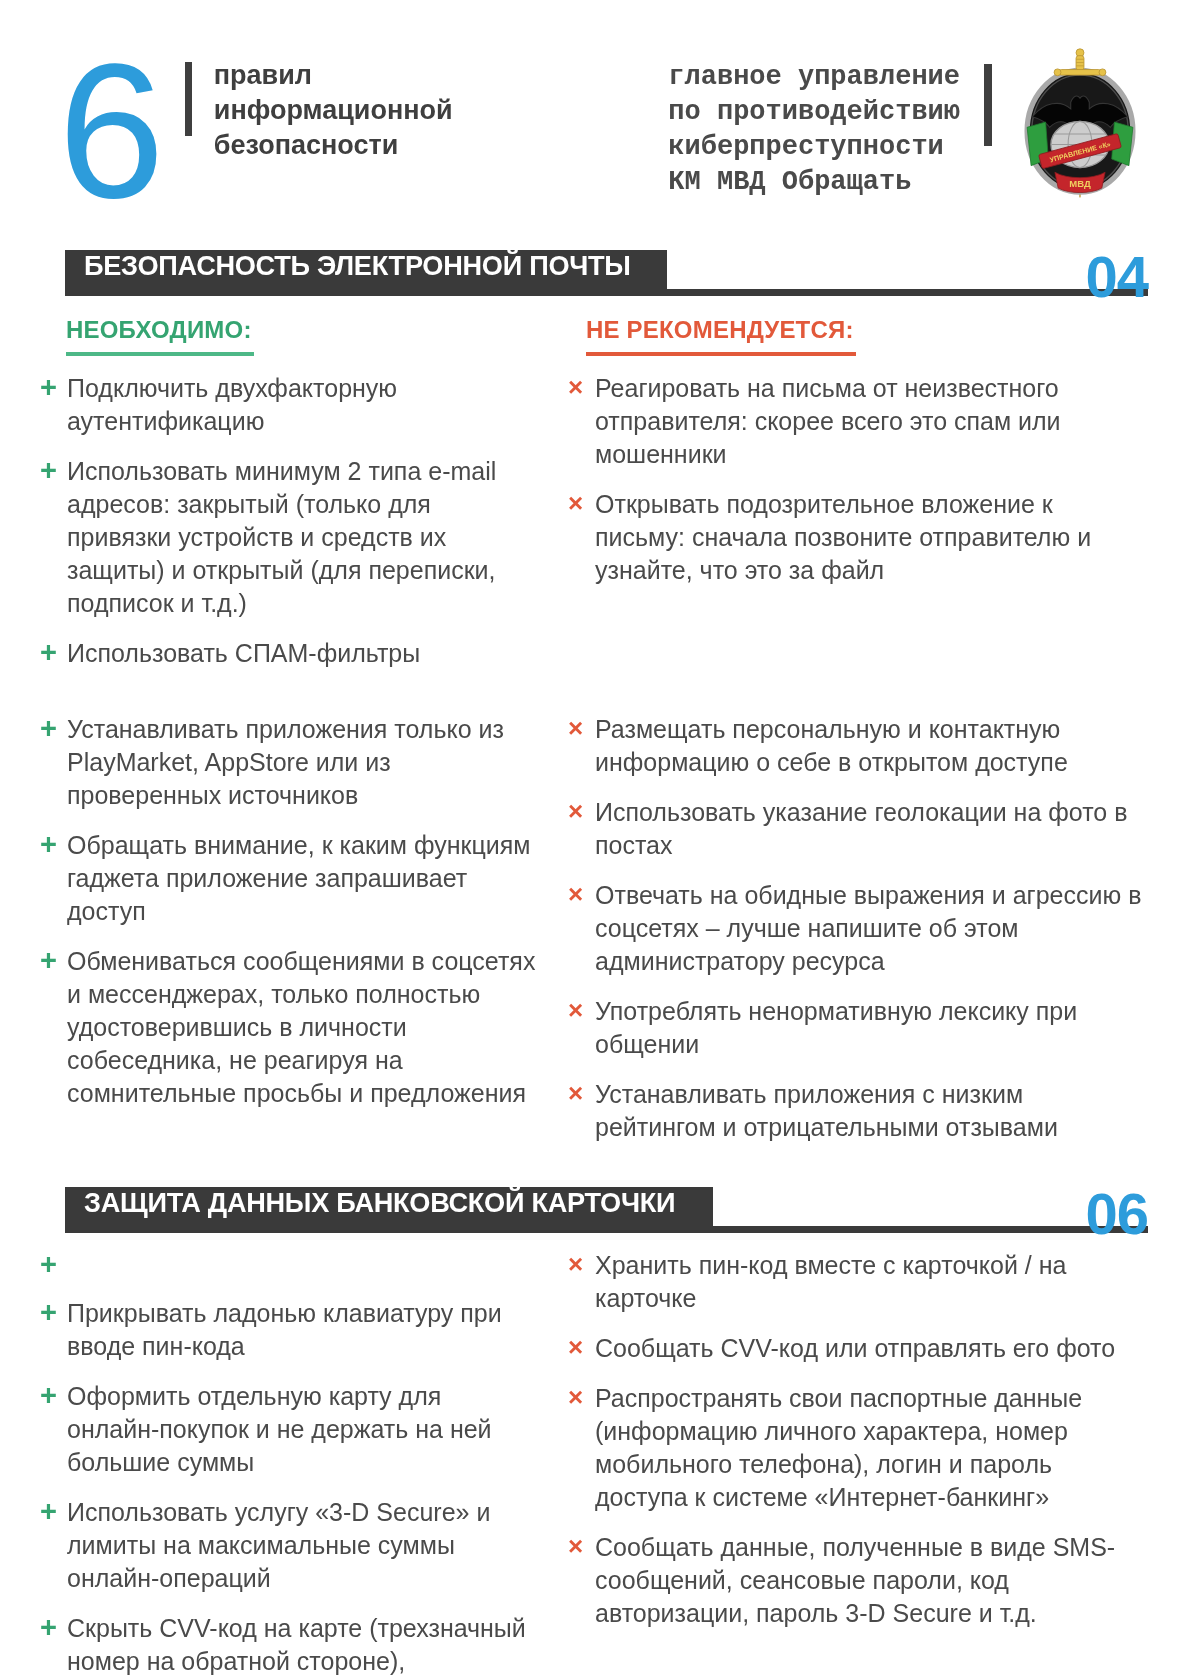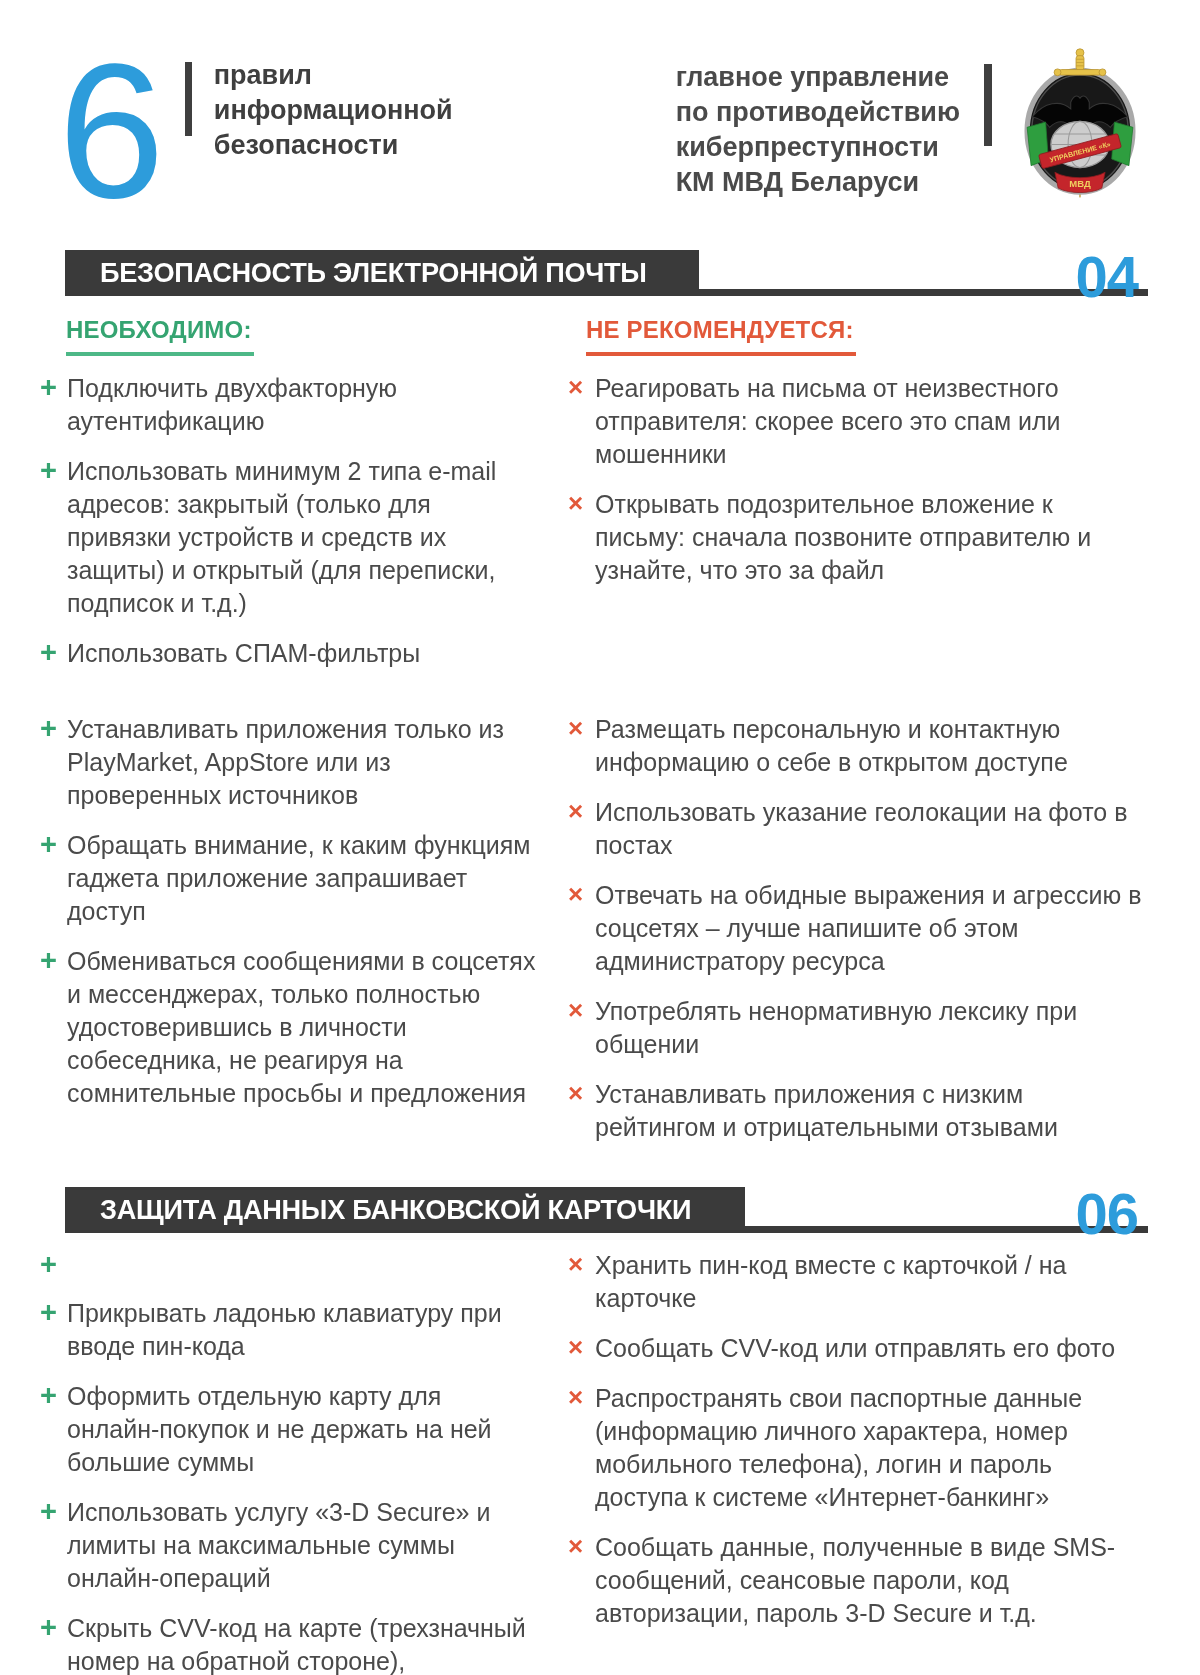--- a/index.html
+++ b/index.html
@@ -14,36 +14,36 @@
   .hdr{display:flex;justify-content:space-between;align-items:flex-start;
        padding:50px 52px 0 58px;}
   .h-left{display:flex;align-items:flex-start;}
   .big-num{font-size:192px;line-height:.78;font-weight:400;color:var(--blue);
            margin-top:6px;letter-spacing:-6px;}
   .h-left .vdiv{width:7px;height:74px;background:#3f3f3f;margin:12px 0 0 26px;}
   .h-title{margin:8px 0 0 22px;font-size:27px;font-weight:600;color:#3f3f3f;line-height:1.3;}
   .h-title div{white-space:nowrap;}
 
   .h-right{display:flex;align-items:flex-start;}
-  .org{margin-top:10px;font-size:27px;font-weight:600;color:var(--text);line-height:1.3;}
+  .org{margin-top:10px;font-size:27px;font-weight:600;color:var(--text);line-height:1.3;font-family:Liberation Mono, monospace;}
   .org div{white-space:nowrap;}
   .h-right .vdiv{width:8px;height:82px;background:#3f3f3f;margin:14px 20px 0 24px;}
   .emblem{width:136px;height:152px;margin-top:-2px;flex:none;}
 
   
   #sections{margin-top:44px;}
   .sec{margin:0 52px 0 40px;}
   .sec + .sec{margin-top:26px;}
   .bar{position:relative;height:46px;margin-left:25px;}
   .bar-line{position:absolute;left:0;bottom:0;width:100%;height:7px;background:var(--dark);}
   .bar-title{position:absolute;left:0;top:0;height:46px;background:var(--dark);
-             display:flex;align-items:center;padding:0 35px;}
+             display:flex;padding:0 19px;}
   .bar-title span{color:#fff;font-size:28px;font-weight:700;letter-spacing:-.3px;
                   white-space:nowrap;transform:scaleX(.97);transform-origin:left center;}
-  .bar-num{position:absolute;right:10px;bottom:-5px;font-size:58px;font-weight:700;
+  .bar-num{position:absolute;right:0;bottom:-5px;font-size:58px;font-weight:700;
            color:var(--blue);line-height:.82;letter-spacing:-1px;}
 
   .labels{display:grid;grid-template-columns:500px 1fr;gap:20px;margin-top:20px;}
   .lab{font-size:24px;font-weight:700;letter-spacing:.2px;width:fit-content;
        padding:0 2px 8px 0;margin-left:26px;}
   .do-lab{color:var(--green);border-bottom:4px solid var(--green-lite);}
   .dont-lab{color:var(--orange);border-bottom:4px solid var(--orange);}
 
   .cols{display:grid;grid-template-columns:500px 1fr;gap:28px;margin-top:16px;}
   .item{display:flex;margin-bottom:17px;}
@@ -66,21 +66,21 @@
         <div>информационной</div>
         <div>безопасности</div>
       </div>
     </div>
 
     <div class="h-right">
       <div class="org">
         <div>главное управление</div>
         <div>по противодействию</div>
         <div>киберпреступности</div>
-        <div>КМ МВД Беларуси</div>
+        <div>КМ МВД Обращать</div>
       </div>
       <div class="vdiv"></div>
 
       <svg class="emblem" viewBox="0 0 100 115" xmlns="http://www.w3.org/2000/svg">
 
         <polygon points="47.2,20 52.8,20 50,113" fill="#e6c24a" stroke="#b8922f" stroke-width="0.6"></polygon>
 
         <ellipse cx="50" cy="63" rx="40" ry="46" fill="#181818" stroke="#a9a9a9" stroke-width="4"></ellipse>
         <ellipse cx="50" cy="63" rx="36.5" ry="42.5" fill="none" stroke="#4d4d4d" stroke-width="1"></ellipse>
 

